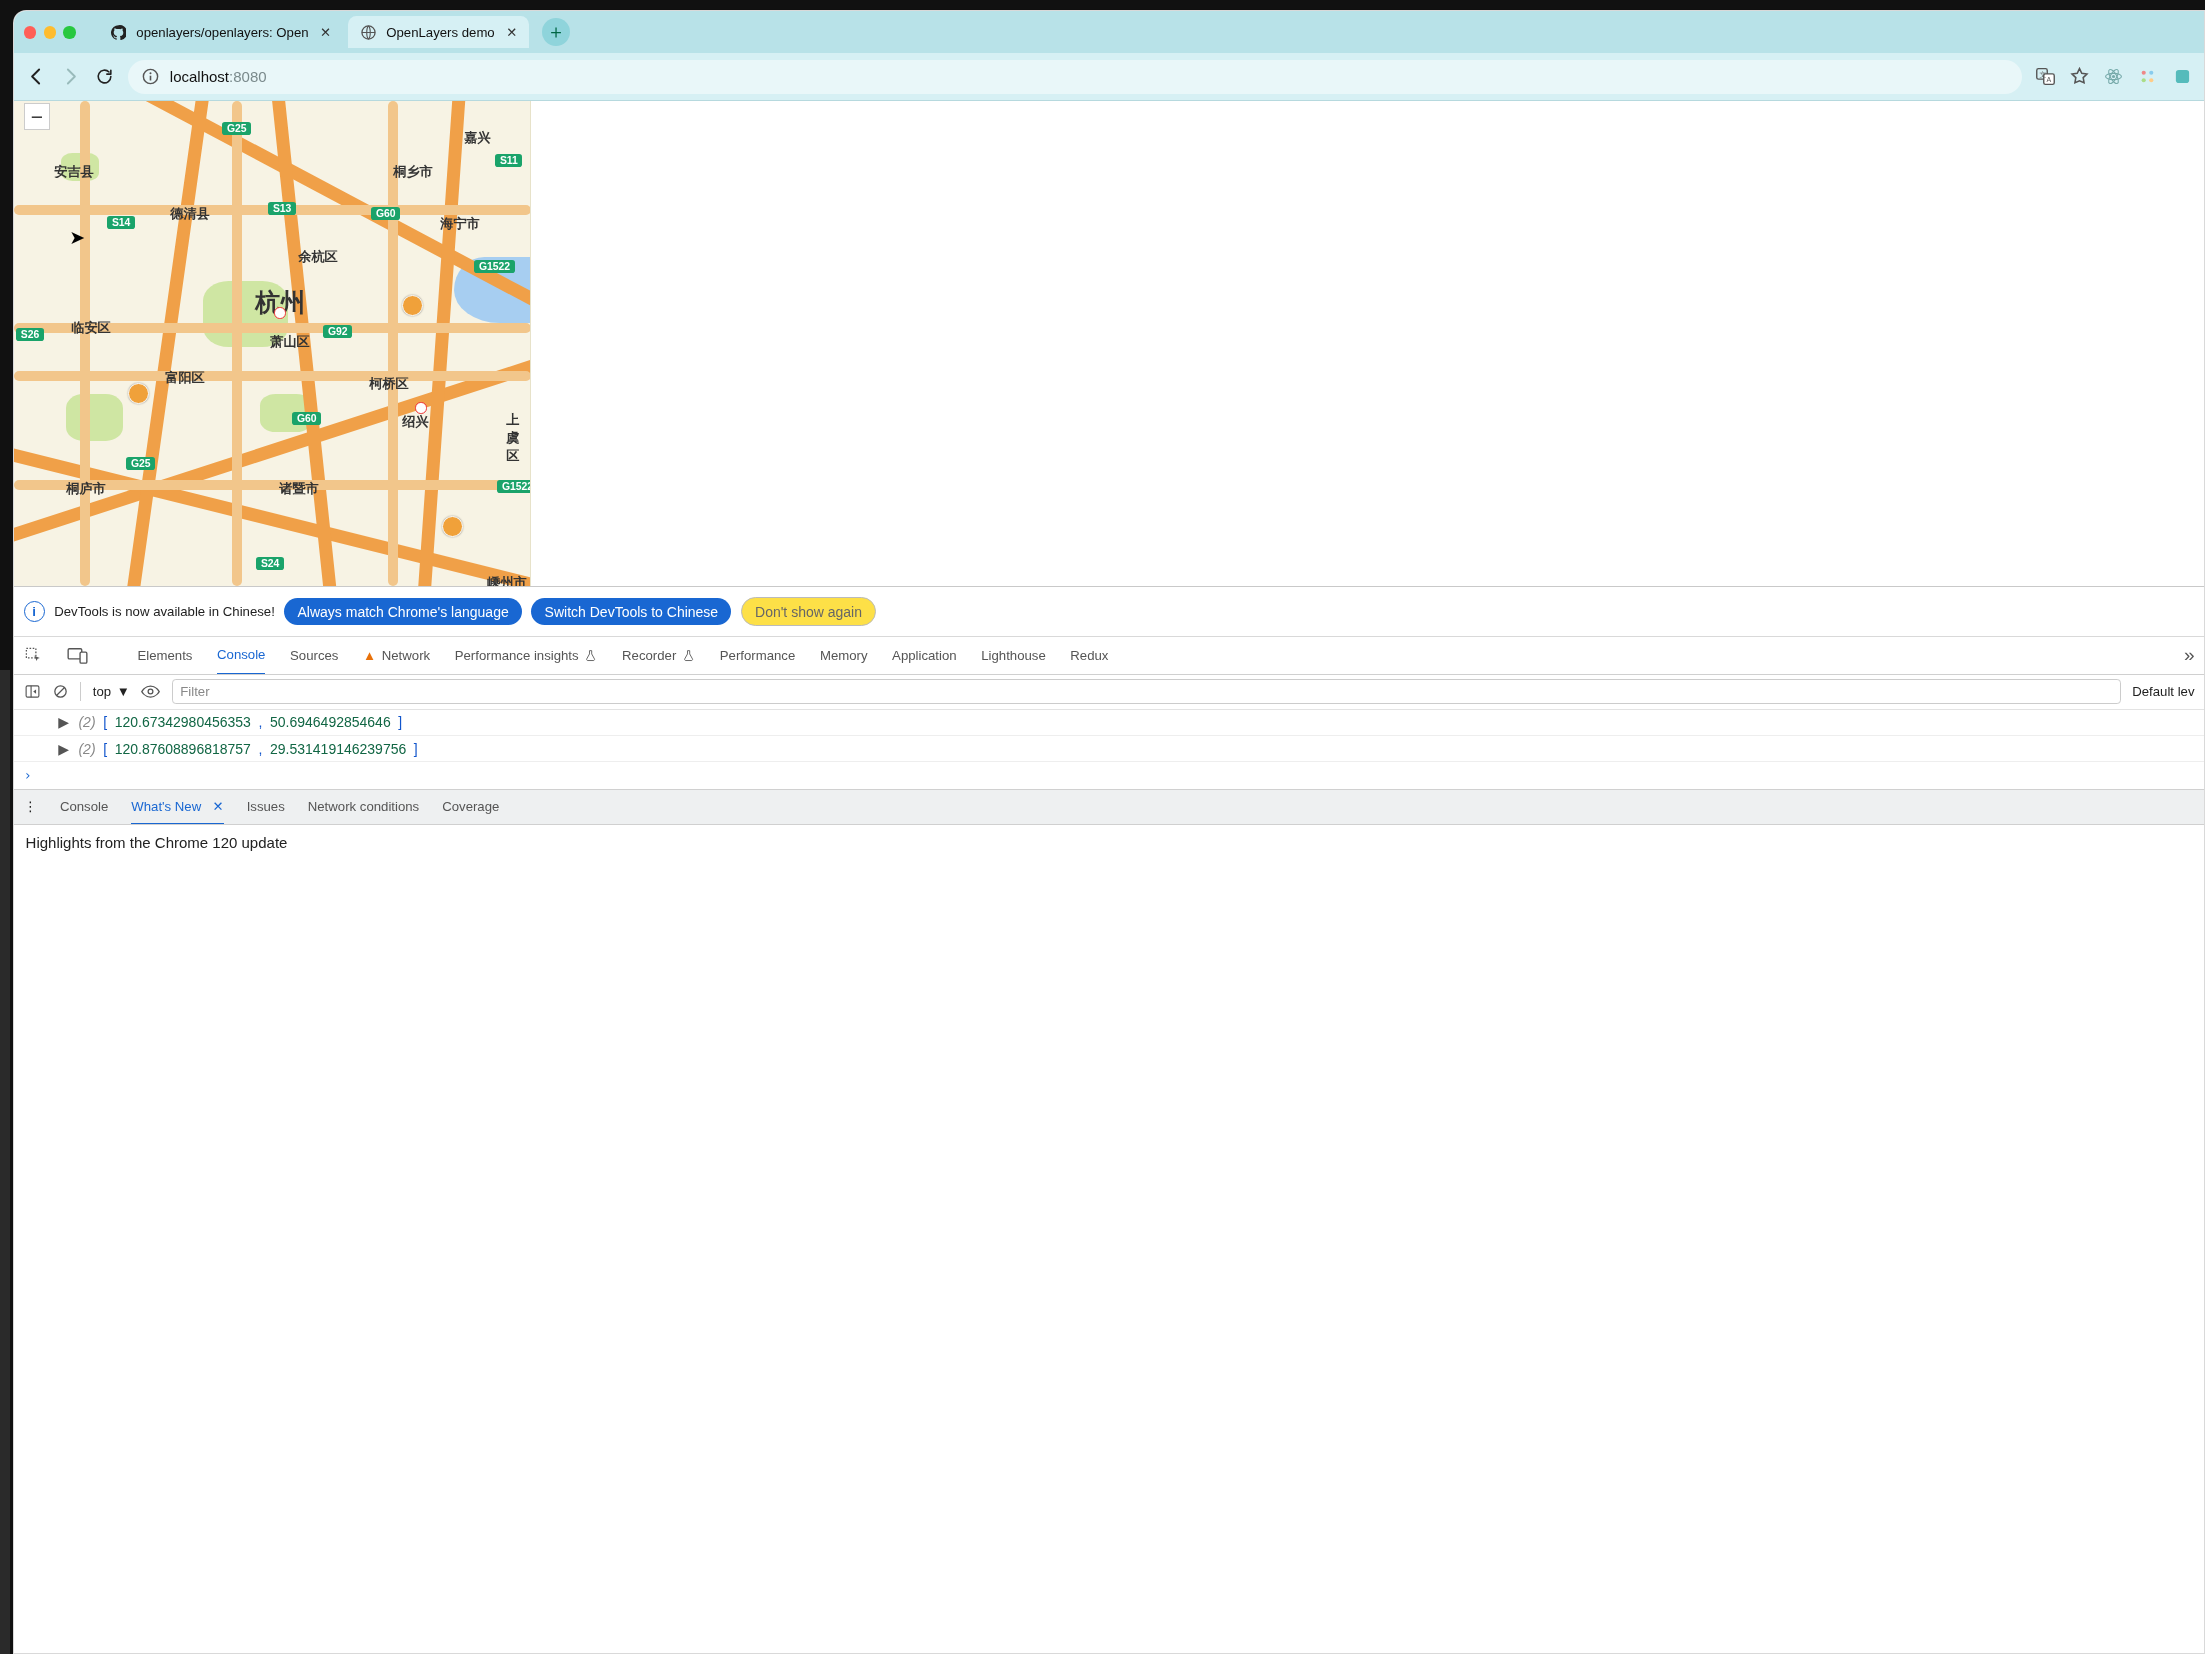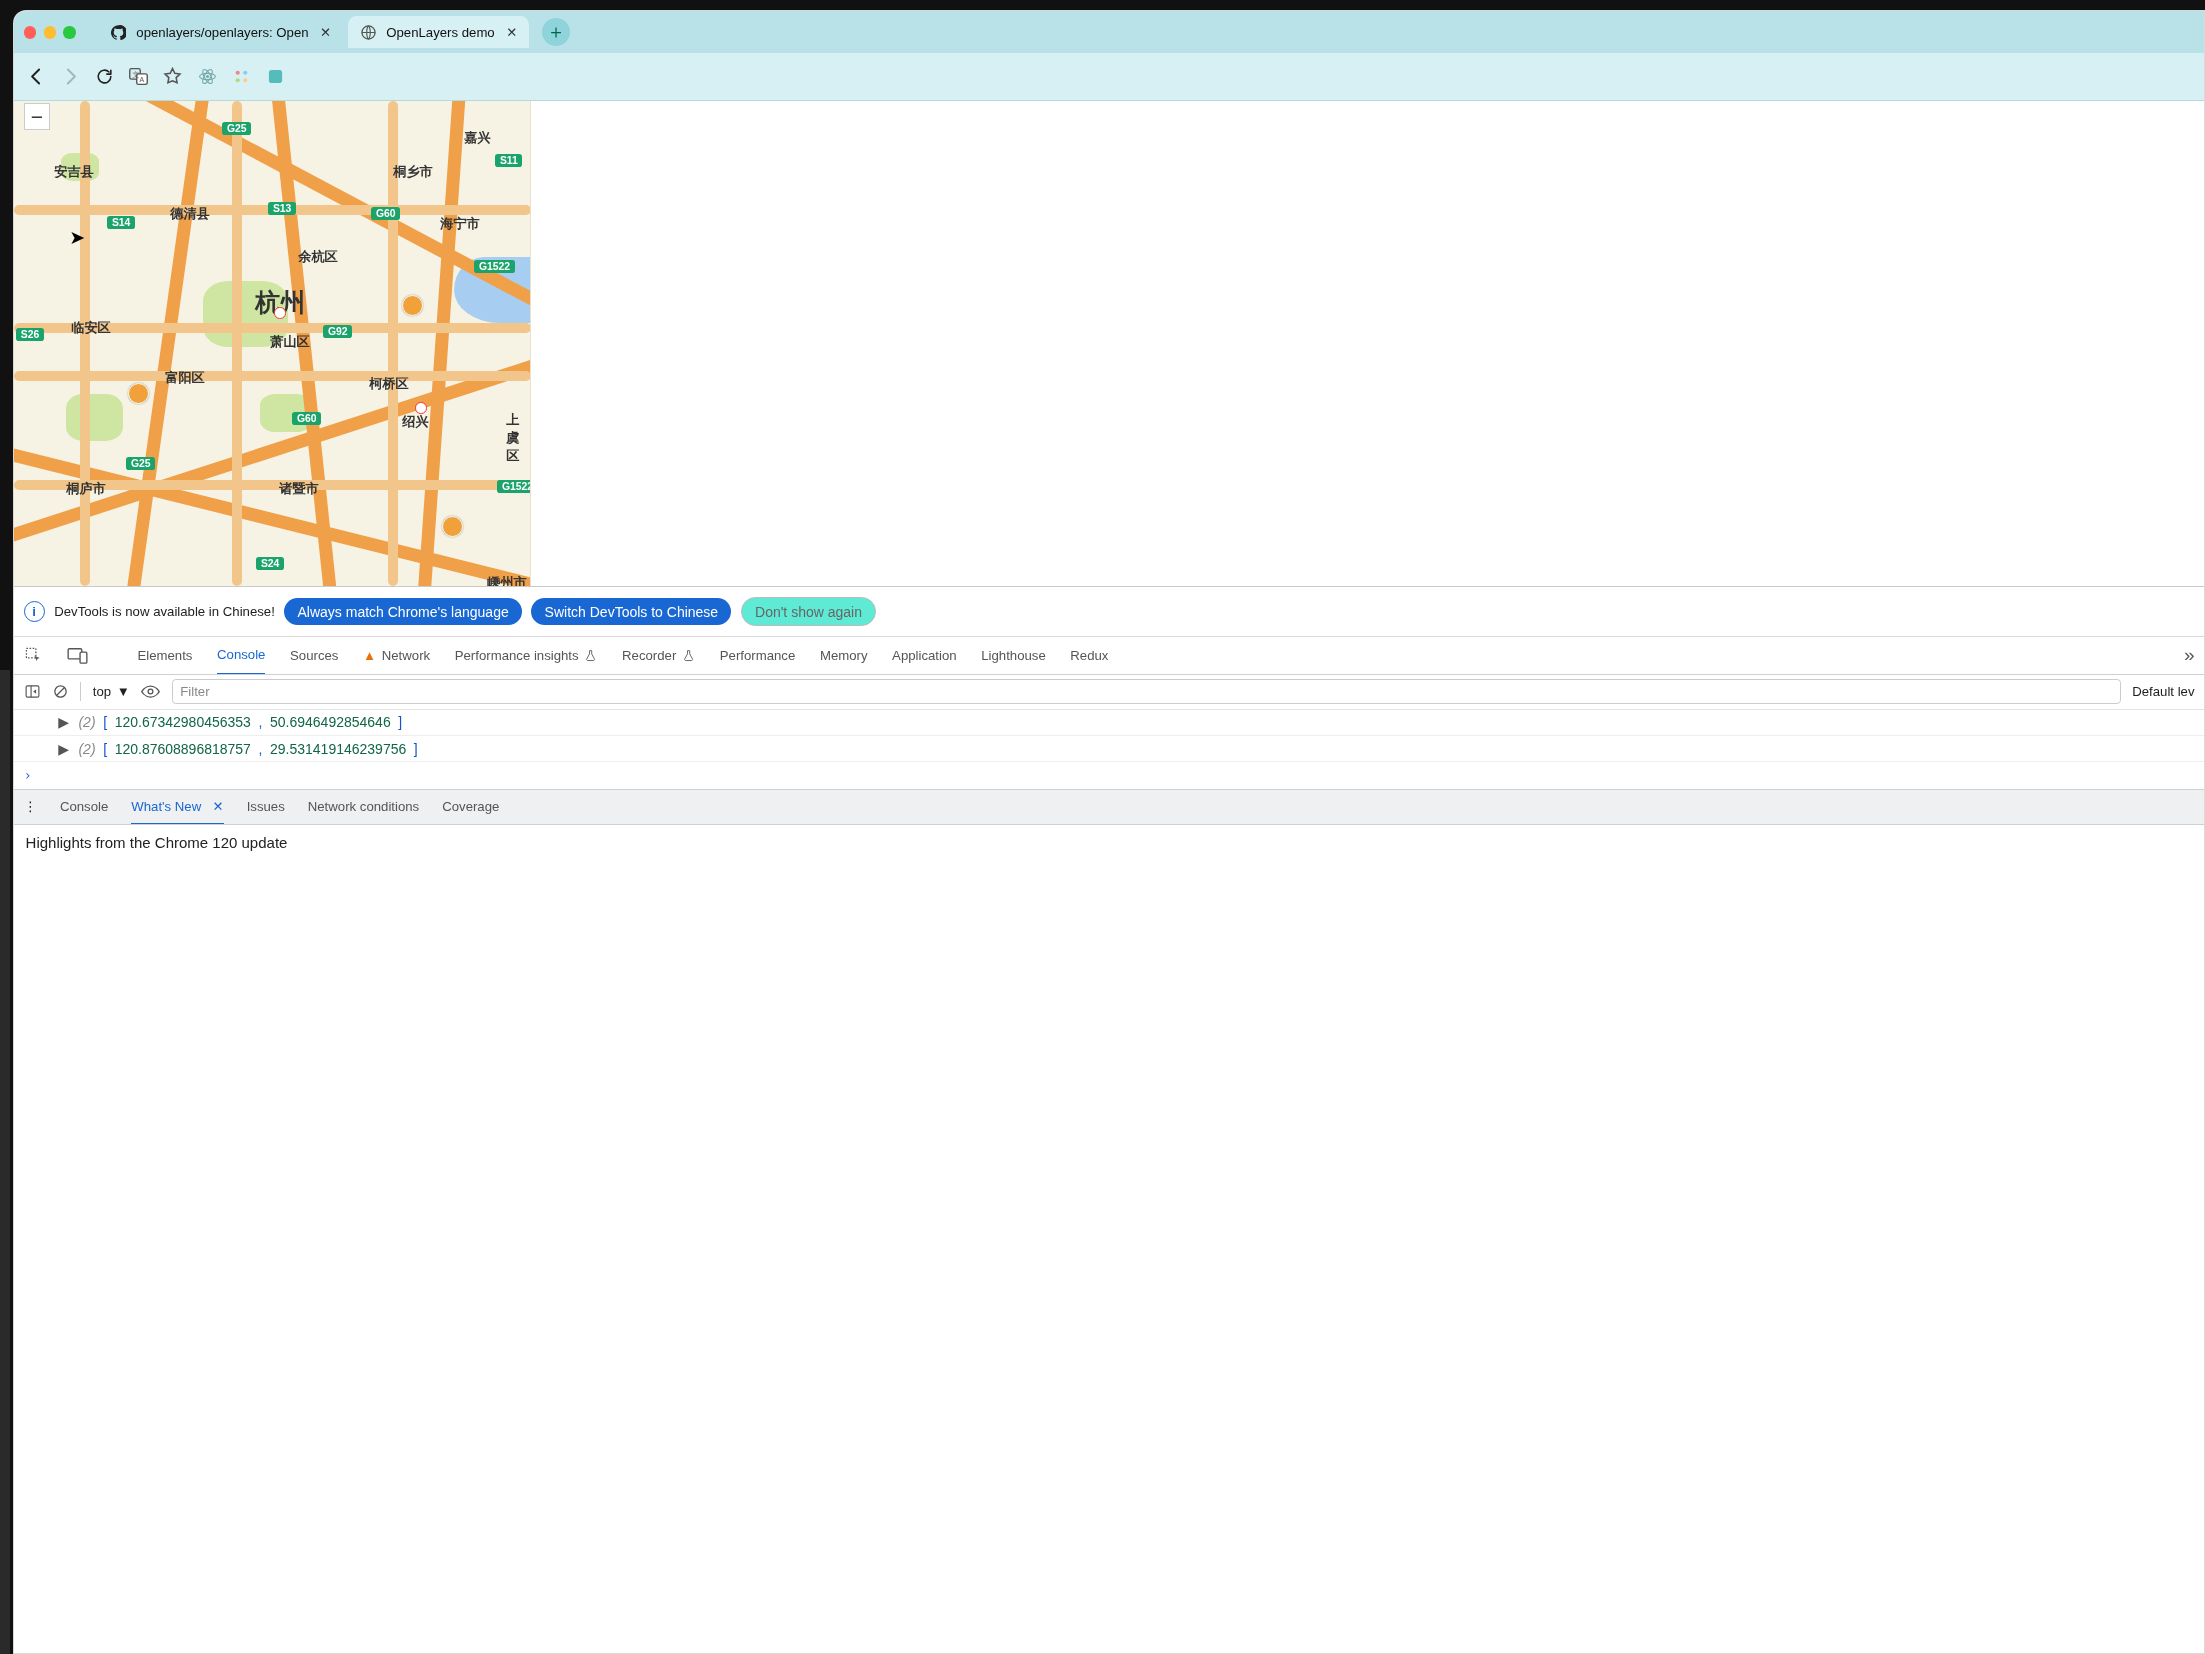--- a/index.html
+++ b/index.html
@@ -55,21 +55,21 @@
 .badge{position:absolute;font-size:10.4px;font-weight:700;color:#fff;background:#1aa36a;padding:0.9px 4.7px;border-radius:2.8px;}
 .marker{position:absolute;width:21px;height:21px;border-radius:50%;background:#f0a13a;border:1.9px solid #fff;box-shadow:0 0 1.9px rgba(0,0,0,.4);}
 .centerpin{position:absolute;width:11.4px;height:11.4px;border:1.9px solid #e33;border-radius:50%;background:#fff}
 .cursor-arrow{position:absolute;left:55px;top:125px;font-size:19px;color:#000;z-index:6}
 
 
 .devtools{ border-top:0.9px solid #c9c9c9; font-size:13.2px; color:#222;}
 .dt-banner{display:flex;align-items:center;gap:9.5px;padding:9.5px 9.5px;border-bottom:0.9px solid #d9d9d9;background:#fff}
 .dt-banner .info{width:21px;height:21px;border:1.9px solid #1967d2;color:#1967d2;border-radius:50%;display:flex;align-items:center;justify-content:center;font-weight:700;font-size:13.2px}
 .pillbtn{background:#1967d2;color:#fff;border-radius:17px;padding:5.7px 13.2px;font-size:14px}
-.pillbtn.ghost{background:#5eead4;color:#666;border:0.9px solid #bbb}
+.pillbtn.ghost{background:#fde047;color:#666;border:0.9px solid #bbb}
 .dt-tabs{display:flex;align-items:center;gap:24.6px;padding:0 9.5px;height:38px;border-bottom:0.9px solid #d0d0d0;background:#fff}
 .dt-tab{color:#555;display:flex;align-items:center;gap:5.7px;height:100%;}
 .dt-tab.active{color:#1967d2;border-bottom:1.9px solid #1967d2;font-weight:400}
 .dt-more{margin-left:auto;color:#555;font-size:19px}
 .dt-toolbar{display:flex;align-items:center;gap:11.4px;padding:4.7px 9.5px;border-bottom:0.9px solid #e3e3e3;background:#fff}
 .dt-toolbar .sep{width:0.9px;height:19px;background:#ccc}
 .dt-filter{flex:1;height:24.6px;border:0.9px solid #ccc;border-radius:3.8px;padding:0 7.6px;color:#888;font-size:13.2px;display:flex;align-items:center}
 .console-rows{background:#fff}
 .crow{display:flex;align-items:center;gap:7.6px;padding:4.7px 9.5px 4.7px 44px;border-bottom:0.9px solid #eee;font-family:Menlo,Consolas,monospace;font-size:14px}
 .crow .tri{color:#555;margin-right:1.9px}
@@ -130,20 +130,30 @@
     <div class="nav-icn dis">
         <svg width="21" height="21" viewBox="0 0 24 24">
           <path d="M9 4l8 8-8 8" fill="none" stroke="#9bb" stroke-width="2.2" stroke-linecap="round" stroke-linejoin="round"></path>
         </svg>
       </div>
     <div class="nav-icn">
         <svg width="19" height="19" viewBox="0 0 24 24">
           <path d="M20 12a8 8 0 1 1-2.34-5.66M20 4v5h-5" fill="none" stroke="#222" stroke-width="2" stroke-linecap="round" stroke-linejoin="round"></path>
         </svg>
       </div>
+    <div class="addrfield">
+      <span>
+          <svg width="19" height="19" viewBox="0 0 24 24">
+            <circle cx="12" cy="12" r="9" fill="none" stroke="#555" stroke-width="1.8"></circle>
+            <circle cx="12" cy="8" r="1.3" fill="#555"></circle>
+            <rect x="11" y="11" width="2" height="6" fill="#555"></rect>
+          </svg>
+        </span>
+      <span><span class="addr-host">localhost</span><span class="addr-port">:8080</span></span>
+    </div>
     <div class="right-icns">
       <div class="ext">
           <svg width="21" height="21" viewBox="0 0 24 24">
             <rect x="2" y="3" width="12" height="12" rx="2" fill="none" stroke="#555" stroke-width="1.6"></rect>
             <rect x="10" y="9" width="12" height="12" rx="2" fill="#fff" stroke="#555" stroke-width="1.6"></rect>
             <text x="5" y="12" font-size="8" fill="#555">文</text>
             <text x="13" y="18" font-size="8" fill="#555">A</text>
           </svg>
         </div>
       <div class="ext">

